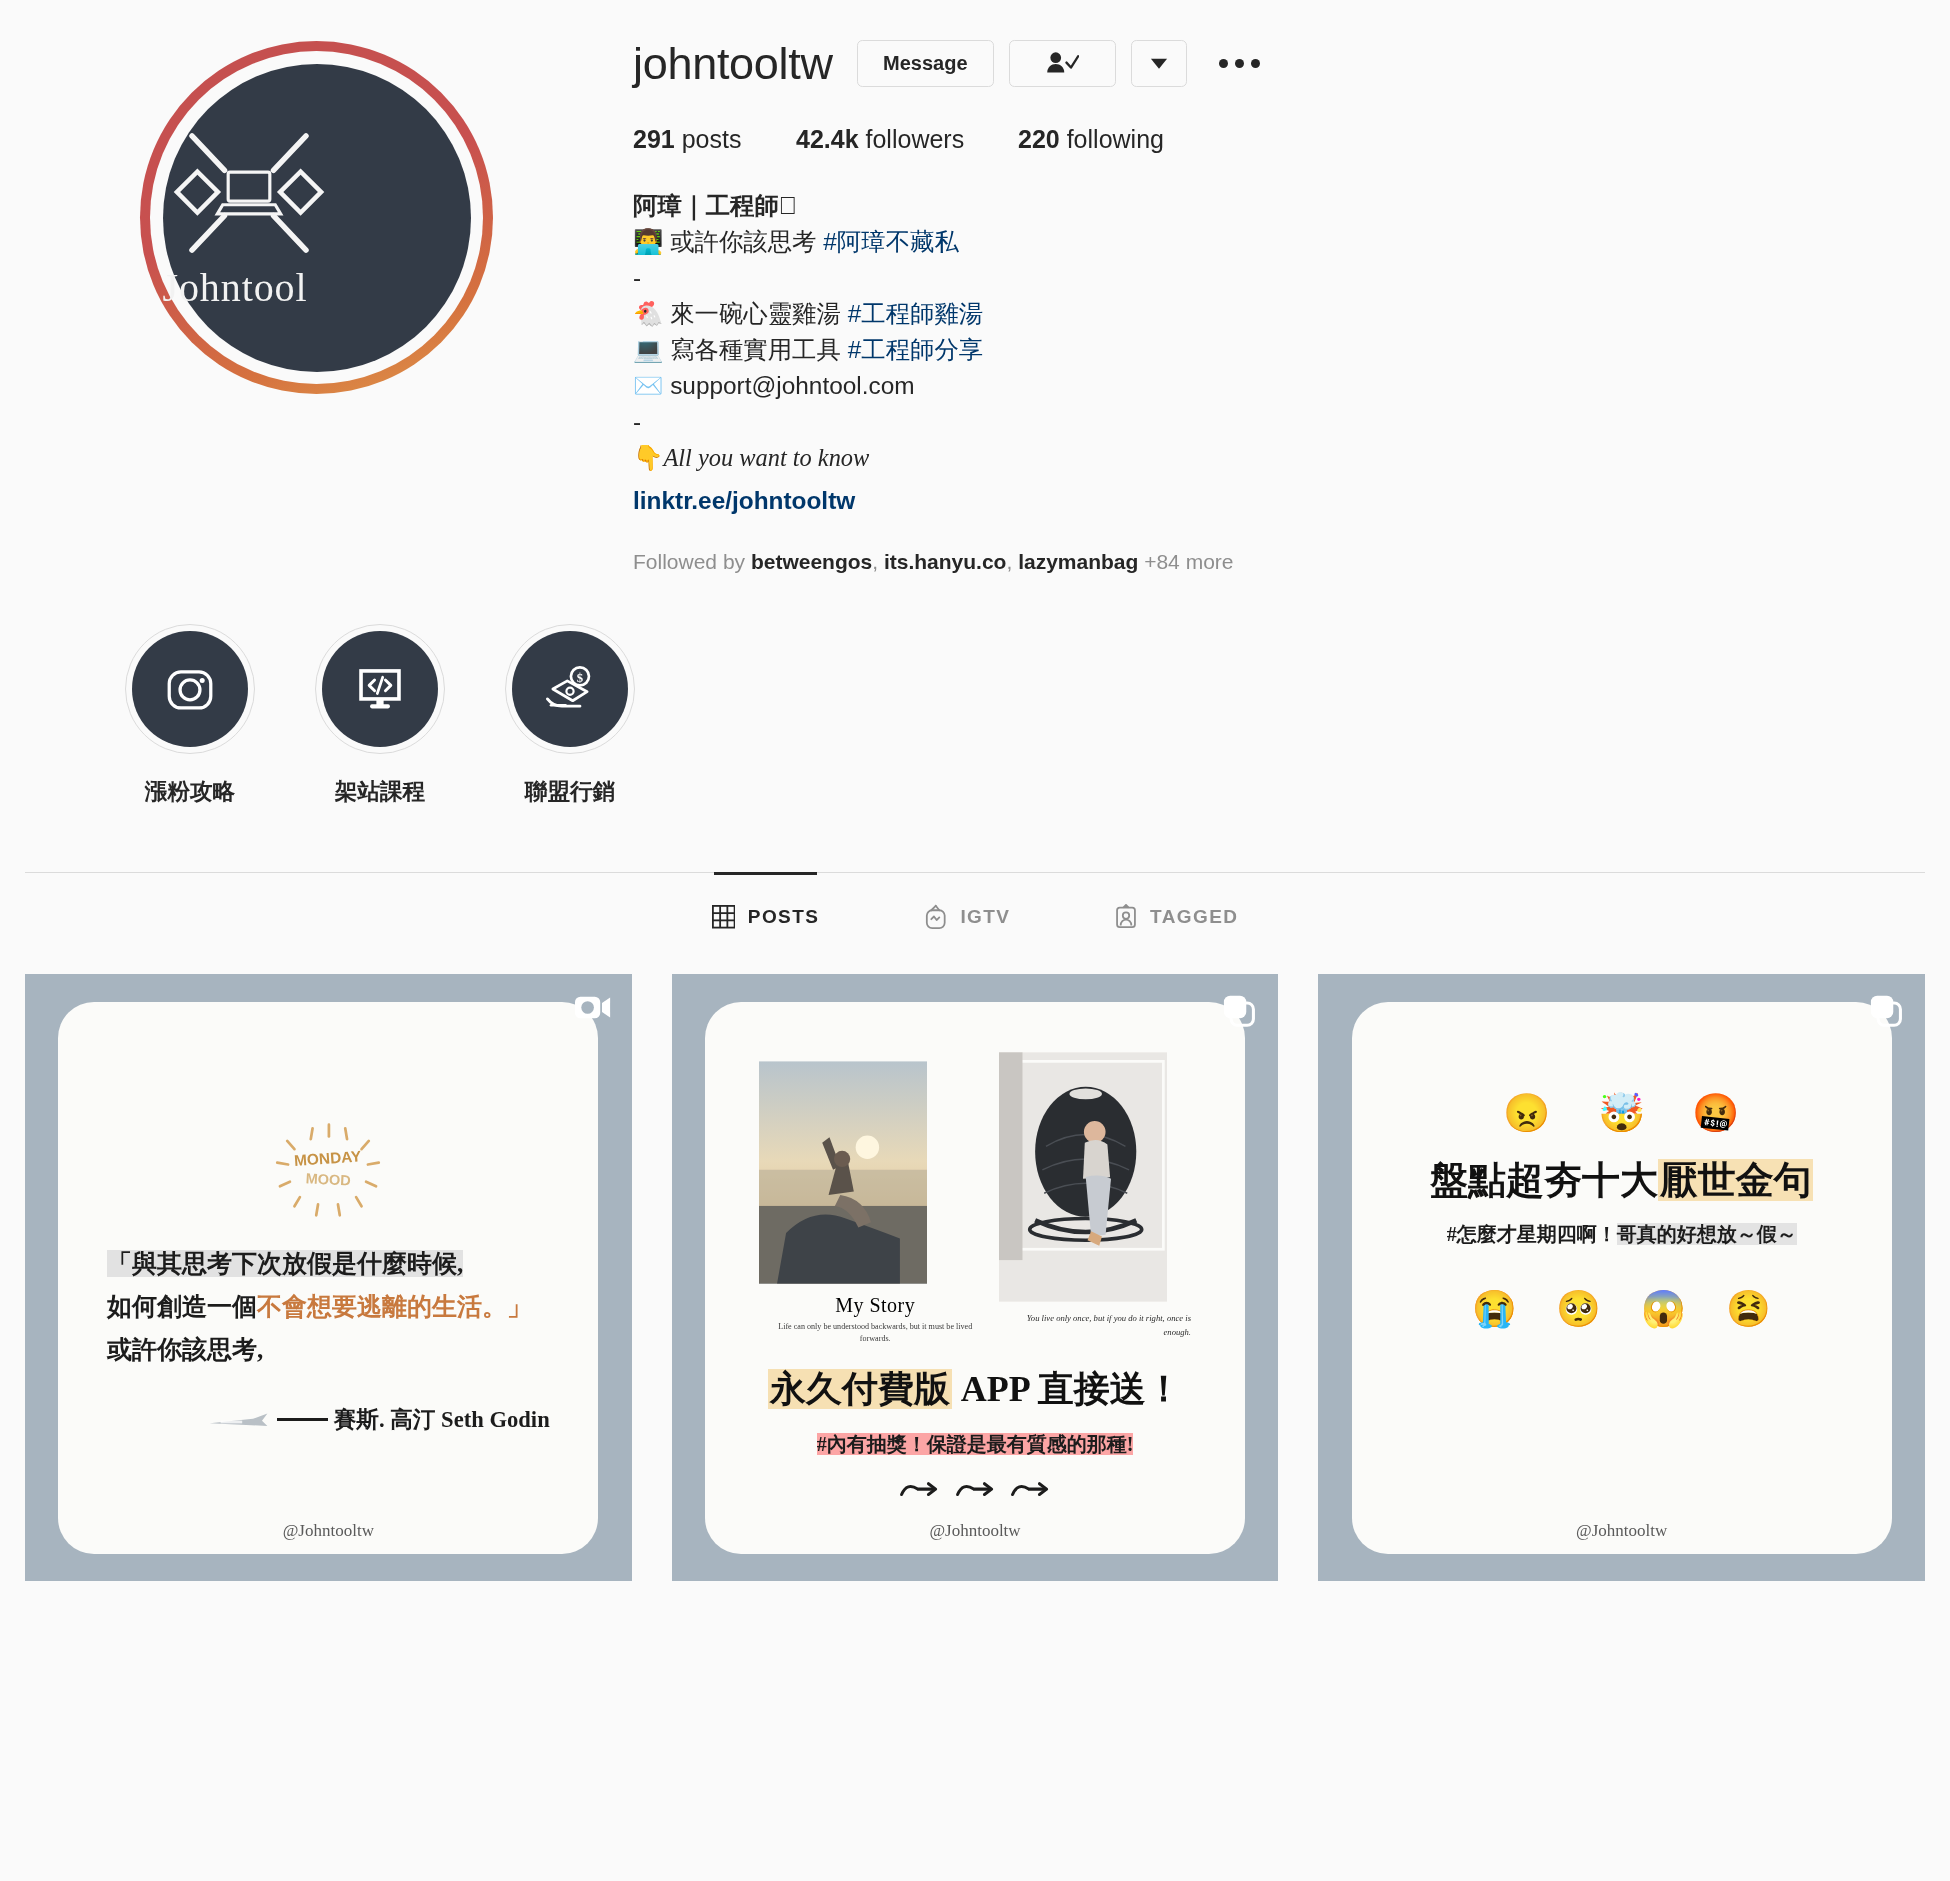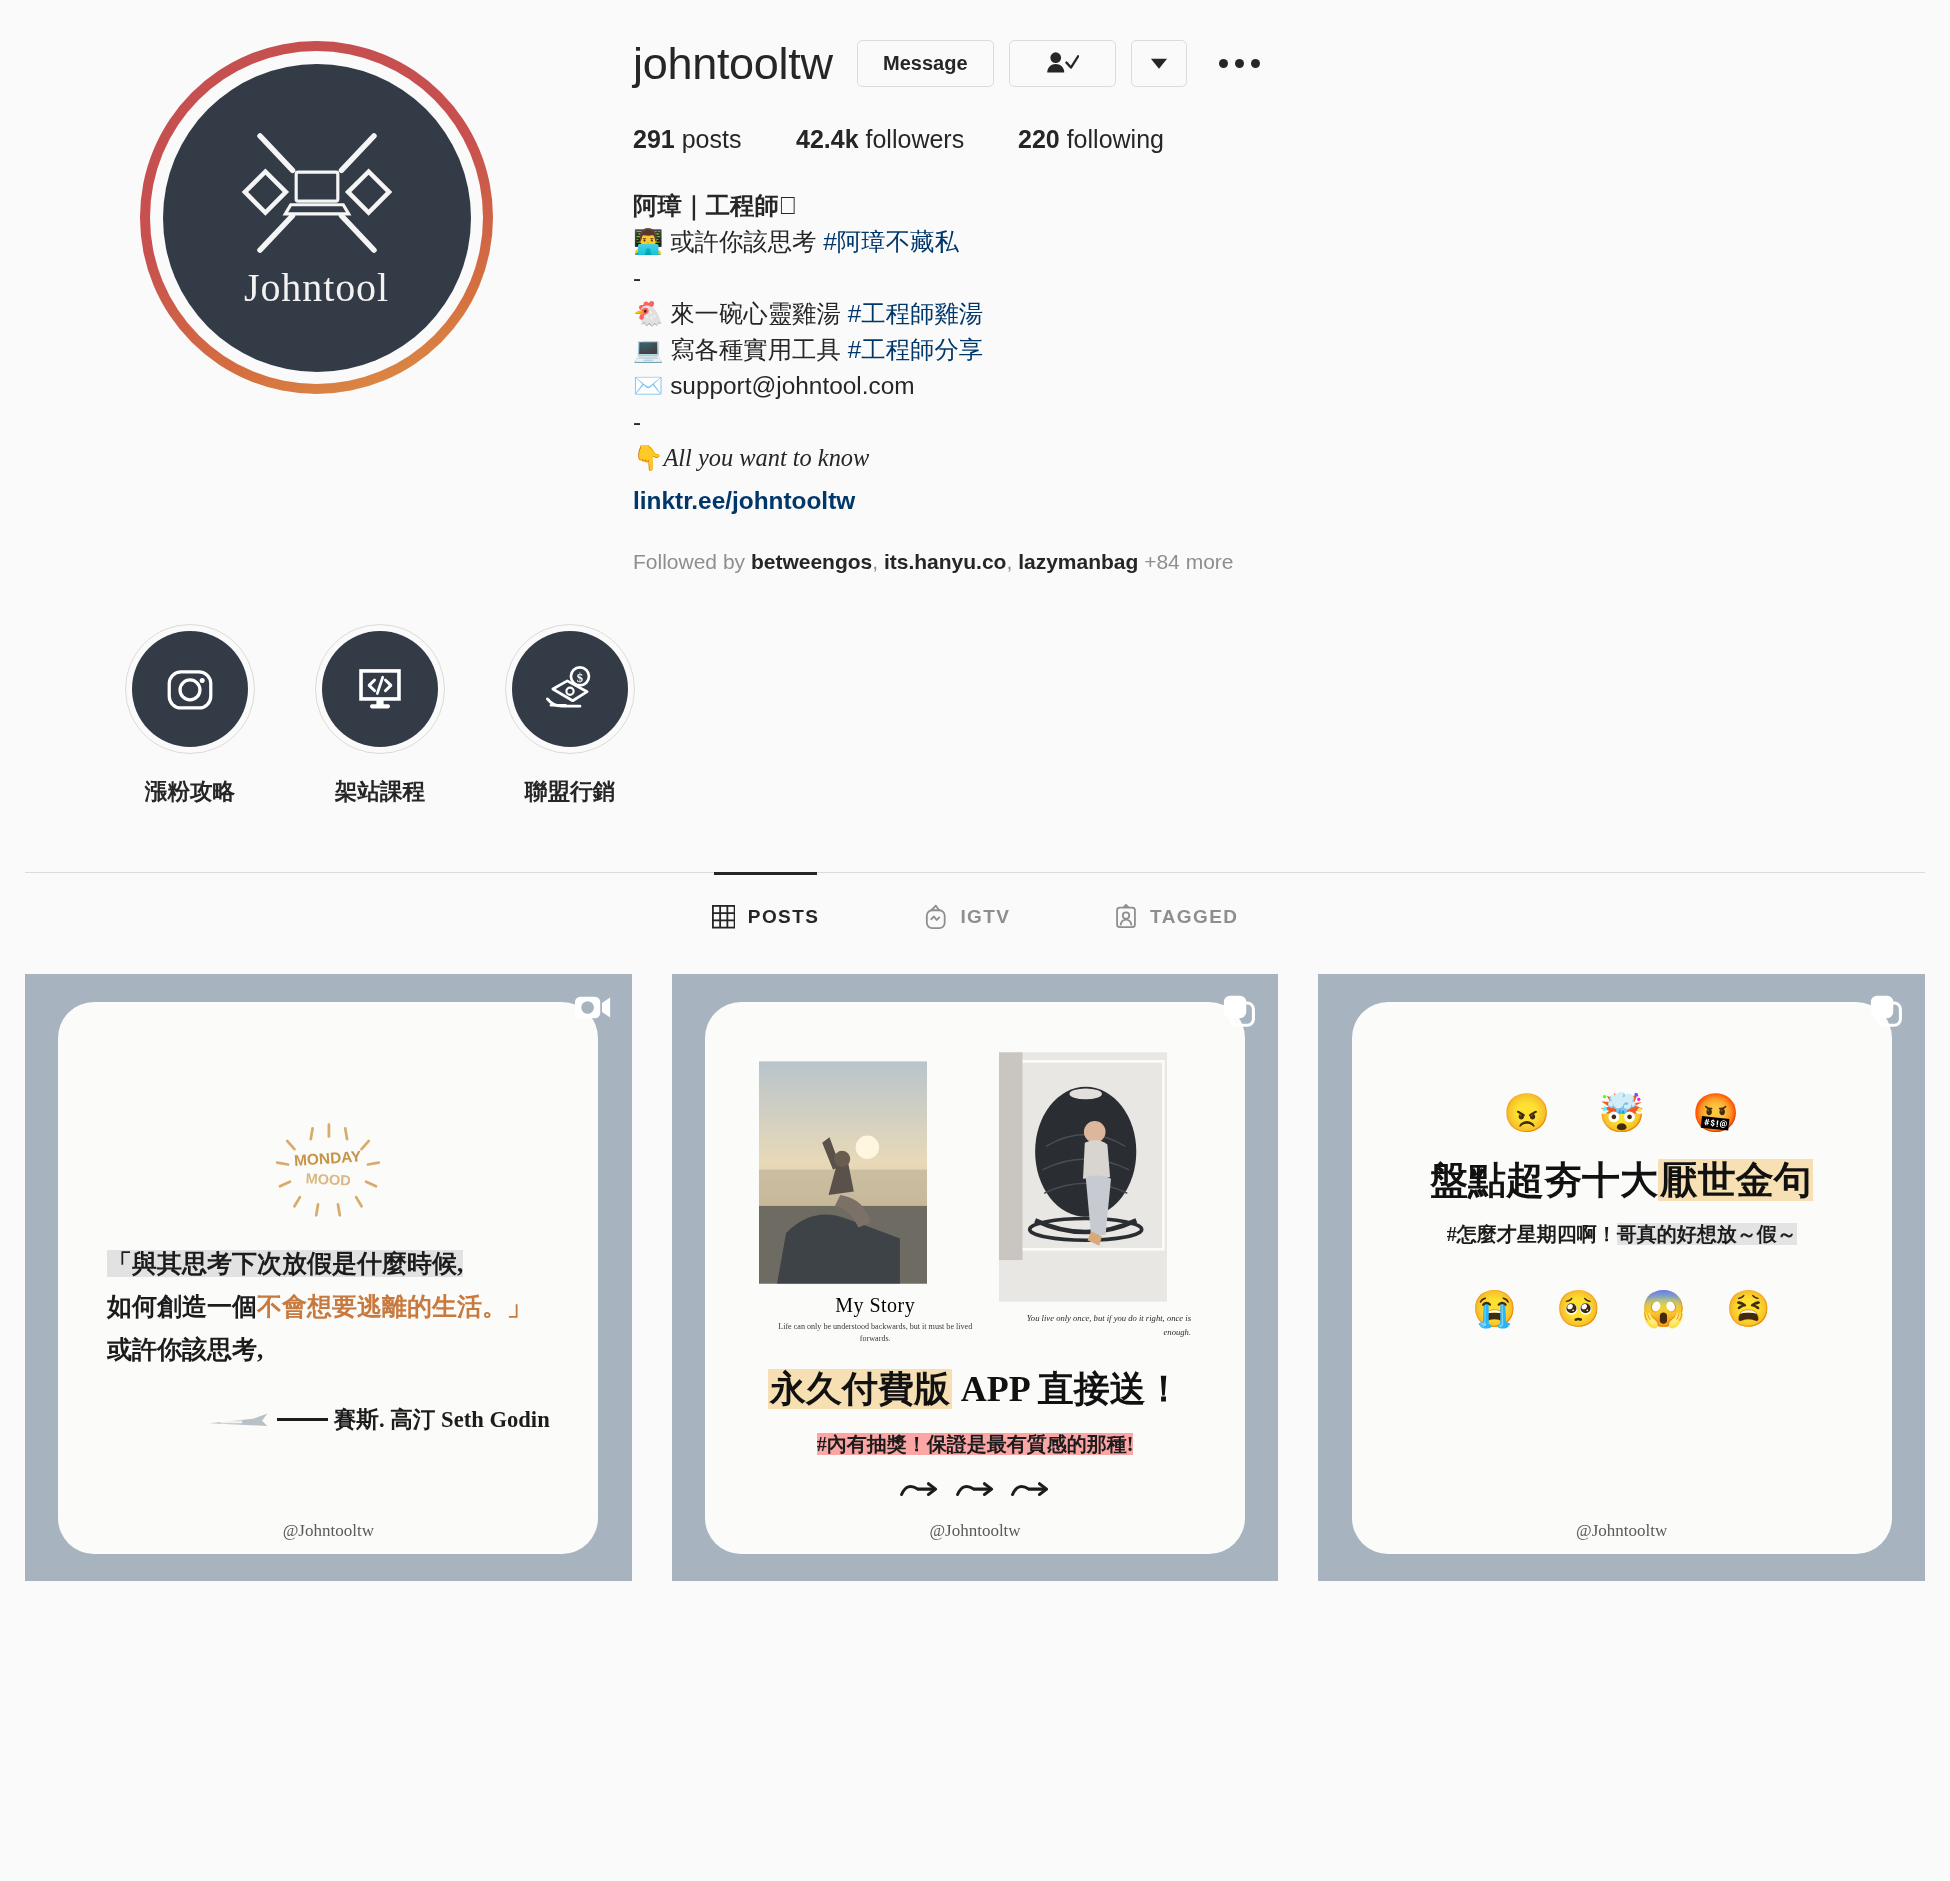--- a/index.html
+++ b/index.html
@@ -40,21 +40,21 @@
     align-items: center;
     justify-content: center;
   }
   .avatar-img {
     width: 308px;
     height: 308px;
     border-radius: 50%;
     background: #333b47;
     display: flex;
     flex-direction: column;
-    align-items: center;
+    align-items: flex-start;
     justify-content: center;
     position: relative;
   }
   .avatar-logo-svg { display: block; }
   .avatar-name {
     font-family: "Liberation Serif", serif;
     color: #f2f2f2;
     font-size: 40px;
     letter-spacing: 0.9px;
     margin-top: 3.6px;

